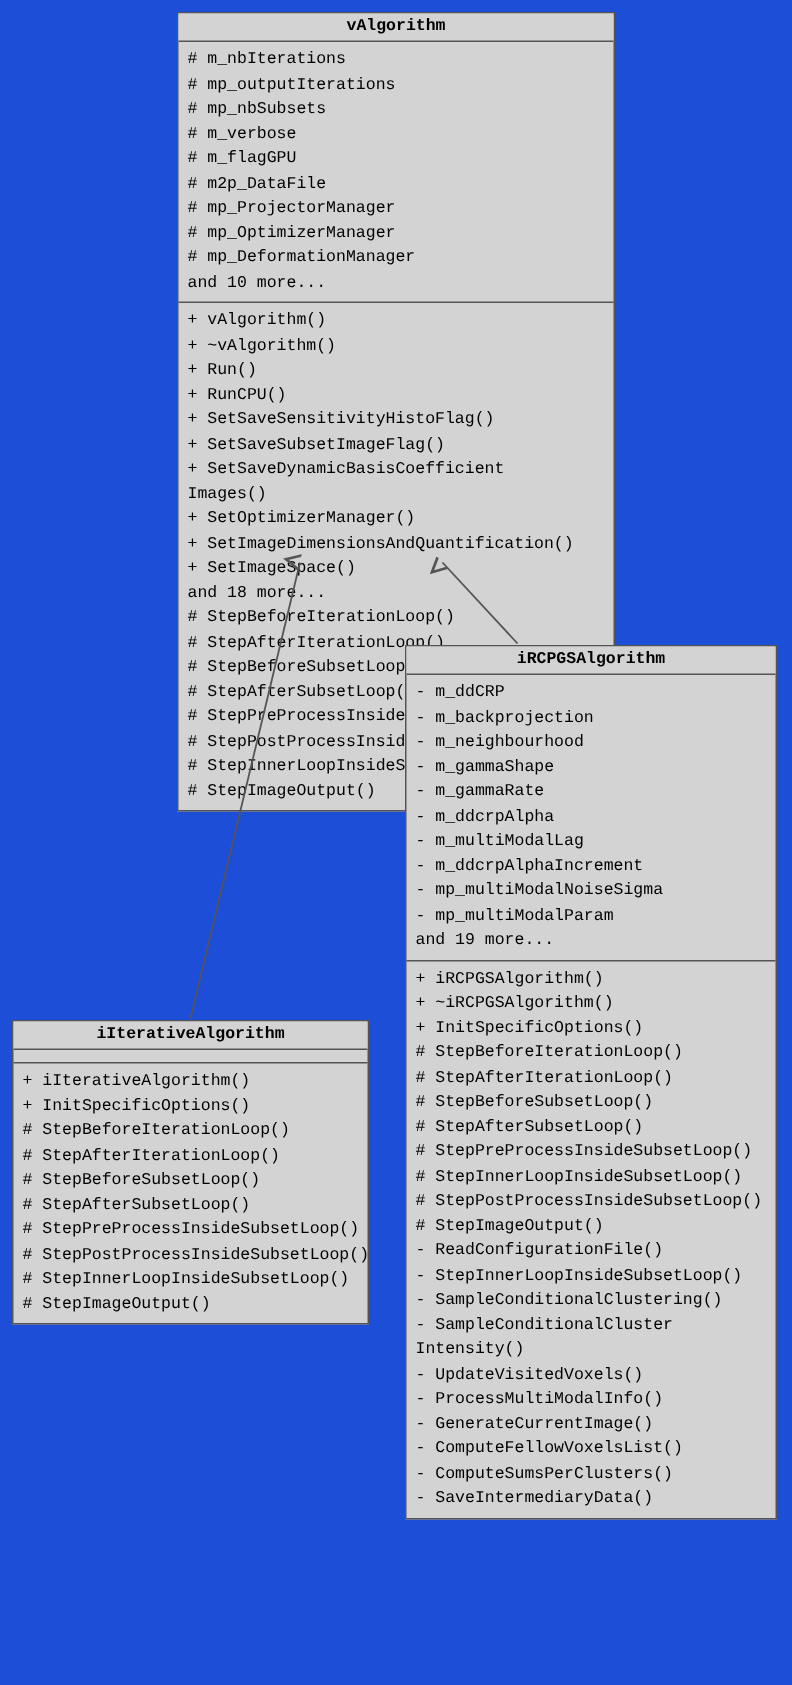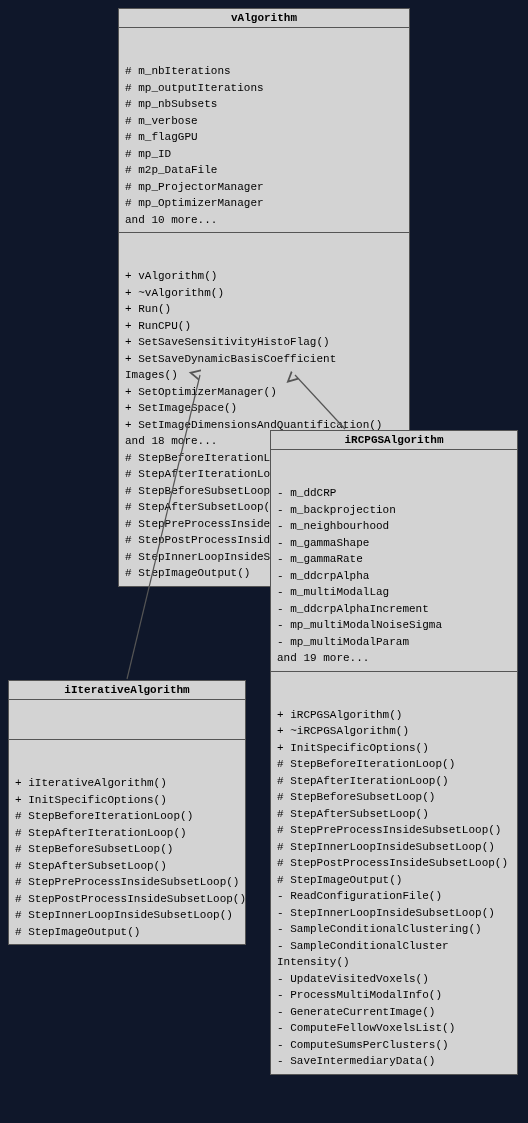--- a/index.html
+++ b/index.html
@@ -8,42 +8,41 @@
       font-family: 'Courier New', Courier, monospace;
       font-size: 11px;
       width: 528px;
       min-height: 1123px;
       position: relative;
     }
     .diagram-container {
       position: relative;
       width: 528px;
       height: 1123px;
-      background: #0f172a;
+      background: #1d4ed8;
       text-decoration: underline;
     }
     .uml-box {
       position: absolute;
       background: #d3d3d3;
       border: 1px solid #555;
       font-size: 11px;
     }
     .uml-box .box-title {
       background: #d3d3d3;
       border-bottom: 1px solid #555;
       text-align: center;
       padding: 3px 6px;
       font-weight: bold;
       font-size: 11px;
     }
     .uml-box .box-section {
       padding: 4px 6px;
       border-bottom: 1px solid #555;
       line-height: 1.5;
-      margin-top: 31px;
     }
     .uml-box .box-section:last-child {
       border-bottom: none;
     }
     .uml-box .box-section p {
       white-space: nowrap;
       font-size: 11px;
     }
     svg.arrows {
       position: absolute;
@@ -60,37 +59,38 @@
 <div class="diagram-container">
 
   <div class="uml-box" style="left: 118px; top: 8px; width: 292px;">
     <div class="box-title">vAlgorithm</div>
     <div class="box-section">
       <p># m_nbIterations</p>
       <p># mp_outputIterations</p>
       <p># mp_nbSubsets</p>
       <p># m_verbose</p>
       <p># m_flagGPU</p>
-      <p># mp_ID</p>
       <p># m2p_DataFile</p>
       <p># mp_ProjectorManager</p>
       <p># mp_OptimizerManager</p>
+      <p># mp_DeformationManager</p>
       <p>and 10 more...</p>
     </div>
     <div class="box-section">
       <p>+ vAlgorithm()</p>
       <p>+ ~vAlgorithm()</p>
       <p>+ Run()</p>
       <p>+ RunCPU()</p>
       <p>+ SetSaveSensitivityHistoFlag()</p>
+      <p>+ SetSaveSubsetImageFlag()</p>
       <p>+ SetSaveDynamicBasisCoefficient</p>
       <p>Images()</p>
       <p>+ SetOptimizerManager()</p>
+      <p>+ SetImageDimensionsAndQuantification()</p>
       <p>+ SetImageSpace()</p>
-      <p>+ SetImageDimensionsAndQuantification()</p>
       <p>and 18 more...</p>
       <p># StepBeforeIterationLoop()</p>
       <p># StepAfterIterationLoop()</p>
       <p># StepBeforeSubsetLoop()</p>
       <p># StepAfterSubsetLoop()</p>
       <p># StepPreProcessInsideSubsetLoop()</p>
       <p># StepPostProcessInsideSubsetLoop()</p>
       <p># StepInnerLoopInsideSubsetLoop()</p>
       <p># StepImageOutput()</p>
     </div>

